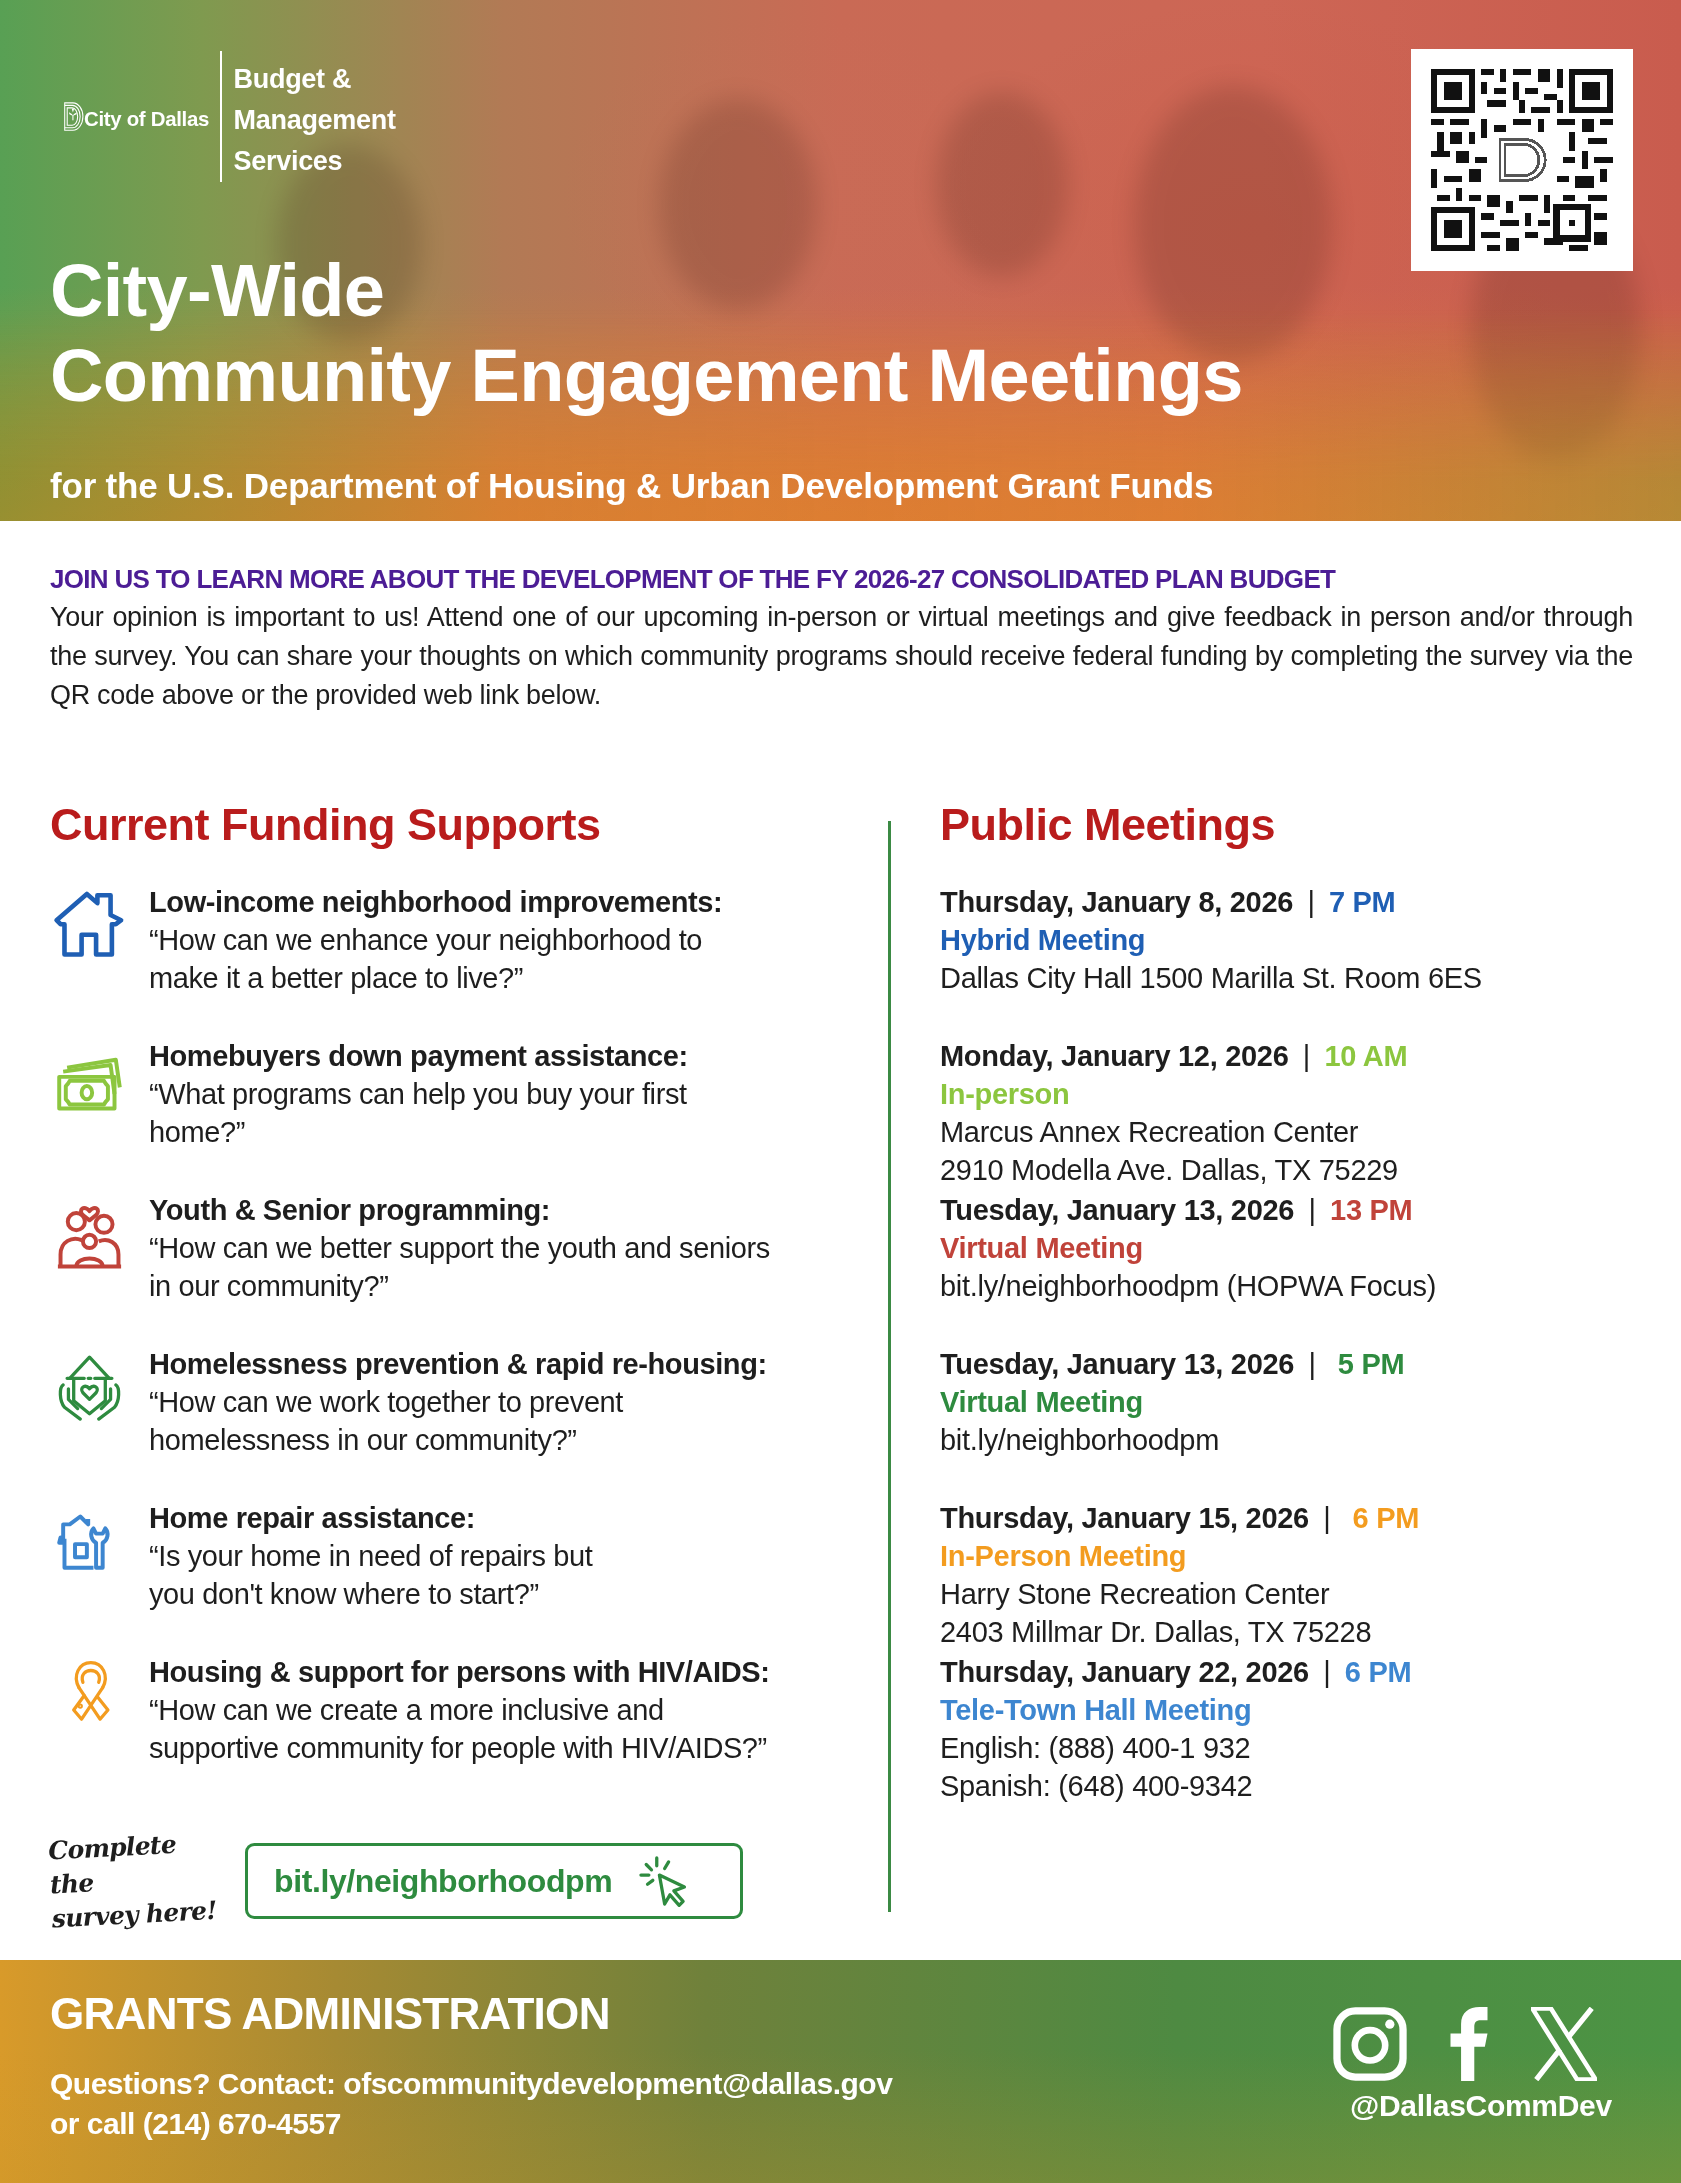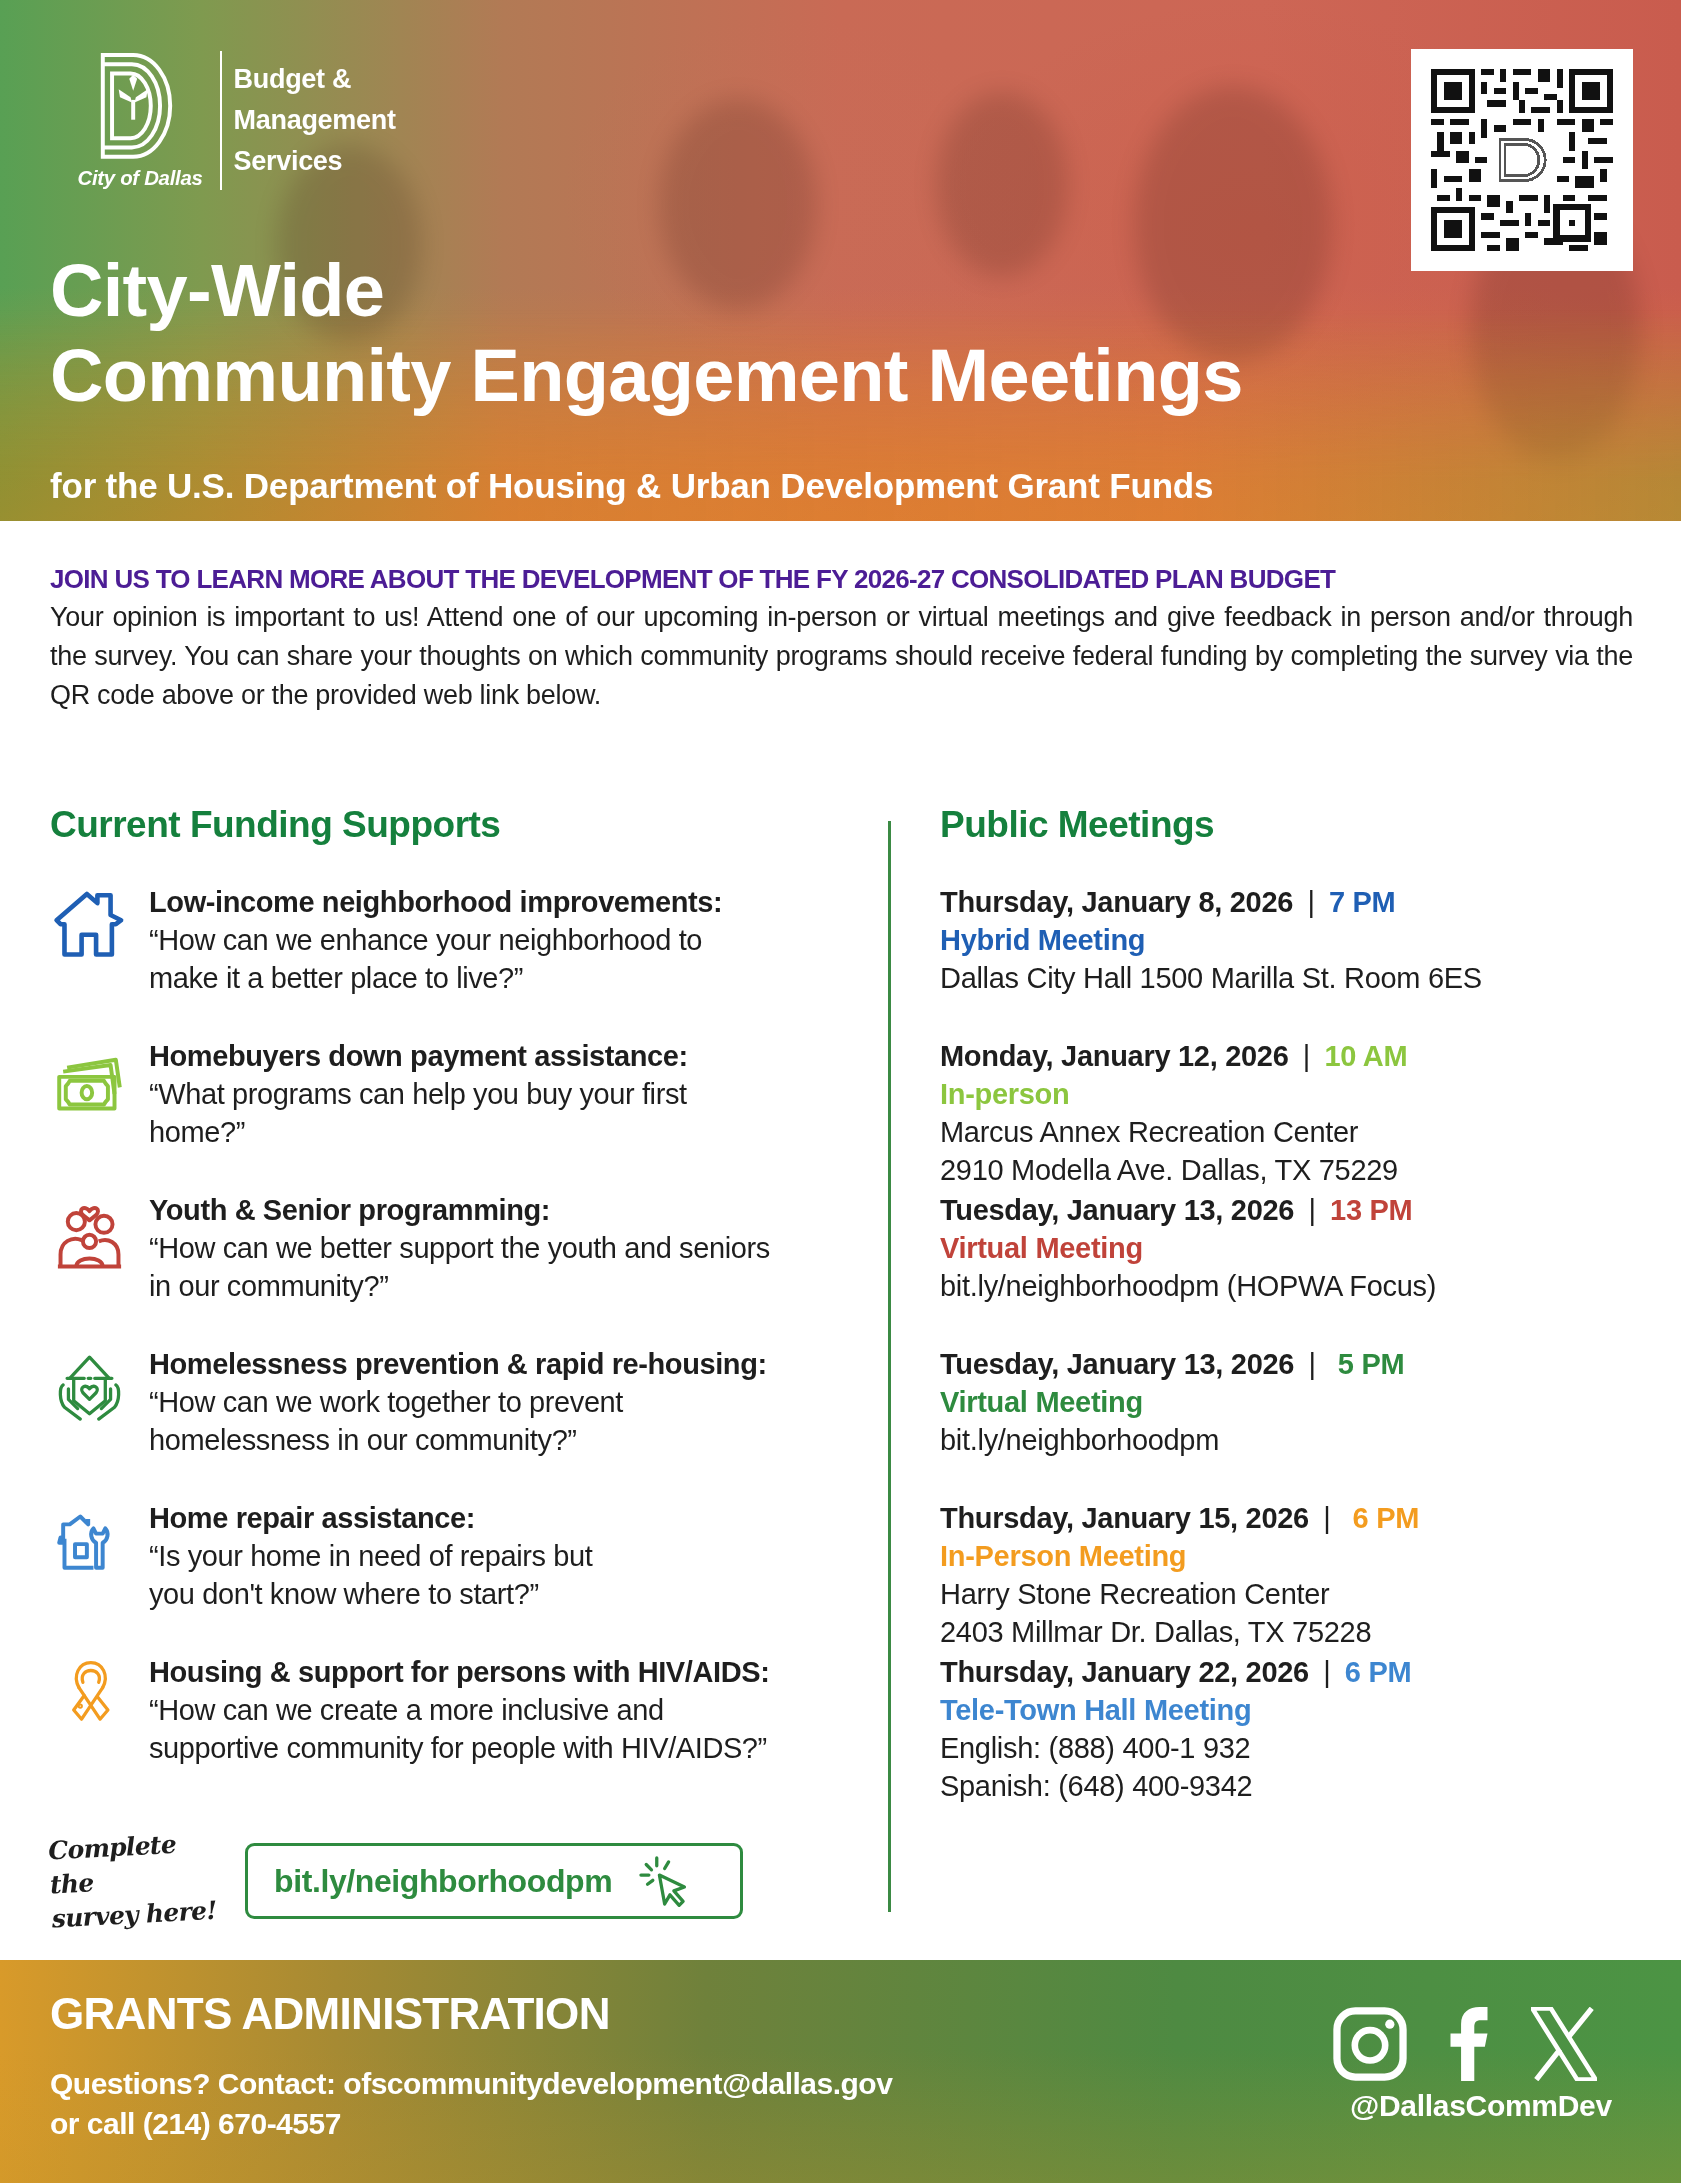--- a/index.html
+++ b/index.html
@@ -19,21 +19,21 @@
   .hero-bottom-glow {
     position: absolute; left: 0; bottom: 0; width: 100%; height: 211px;
     background: linear-gradient(90deg, rgba(140,140,40,0.55) 0%, rgba(225,125,40,0.55) 30%, rgba(225,130,40,0.45) 70%, rgba(160,150,50,0.6) 100%);
     -webkit-mask-image: linear-gradient(180deg, rgba(0,0,0,0), #000 80%);
             mask-image: linear-gradient(180deg, rgba(0,0,0,0), #000 80%);
   }
   .hero-people { position: absolute; inset: 0; opacity: 0.18; }
   .hero-people div { position: absolute; border-radius: 50%; background: #3d1d14; filter: blur(12px); }
 
   .logo { position: absolute; left: 71px; top: 51px; display: flex; align-items: stretch; }
-  .logo-left { width: 138px; display: flex; flex-direction: column; align-items: center; font-style: italic; }
+  .logo-left { width: 138px; display: flex; align-items: center; }
   .logo-mark { width: 73px; height: 109px; margin-left: -6.6px; }
   .logo-city { color: #fff; font-size: 20.4px; font-weight: 700; margin-top: 6.6px; white-space: nowrap; letter-spacing: -0.3px; }
   .logo-divider { width: 2px; background: #fff; margin: 0 12px 0 10.6px; }
   .logo-dept { color: #fff; font-weight: 700; font-size: 27px; line-height: 41px; letter-spacing: -0.3px; padding-top: 8px; }
 
   .qr {
     position: absolute; left: 1411px; top: 49px; width: 222px; height: 222px;
     background: #fff; padding: 20px;
   }
   .qr svg { width: 182px; height: 182px; display: block; }
@@ -52,21 +52,21 @@
   
   .intro { position: absolute; left: 50px; top: 564px; width: 1583px; }
   .intro-head { font-weight: 700; font-size: 26px; letter-spacing: -0.7px; color: #4c1d95; white-space: nowrap; }
   .intro-body { font-size: 27px; line-height: 39px; color: #1e1e1e; text-align: justify; text-align-last: left; margin-top: 2.6px; letter-spacing: -0.3px; }
 
   
   .col-left { position: absolute; left: 50px; top: 795px; width: 804px; }
   .col-right { position: absolute; left: 940px; top: 795px; width: 699px; }
   .vdivider { position: absolute; left: 888px; top: 821px; width: 3.3px; height: 1091px; background: #3b8a44; }
 
-  .section-title { color: #15803d; font-weight: 700; font-size: 37px; letter-spacing: -0.5px; line-height: 59px; }
+  .section-title { color: #b91c1c; font-weight: 700; font-size: 45px; letter-spacing: -0.5px; line-height: 59px; }
 
   .support-list { margin-top: 29px; }
   .support-item { display: flex; align-items: flex-start; height: 154px; }
   .support-icon { width: 79px; height: 79px; flex: 0 0 79px; margin-right: 20px; margin-top: 2.6px; }
   .support-icon svg { width: 79px; height: 79px; display: block; }
   .support-text { flex: 1; }
   .support-title { font-weight: 700; font-size: 29px; line-height: 38px; letter-spacing: -0.4px; color: #1e1e1e; white-space: nowrap; }
   .support-q { font-size: 29px; line-height: 38px; letter-spacing: -0.4px; color: #1e1e1e; white-space: pre-line; }
 
   .survey-row { position: absolute; left: 50px; top: 1830px; display: flex; align-items: center; }

